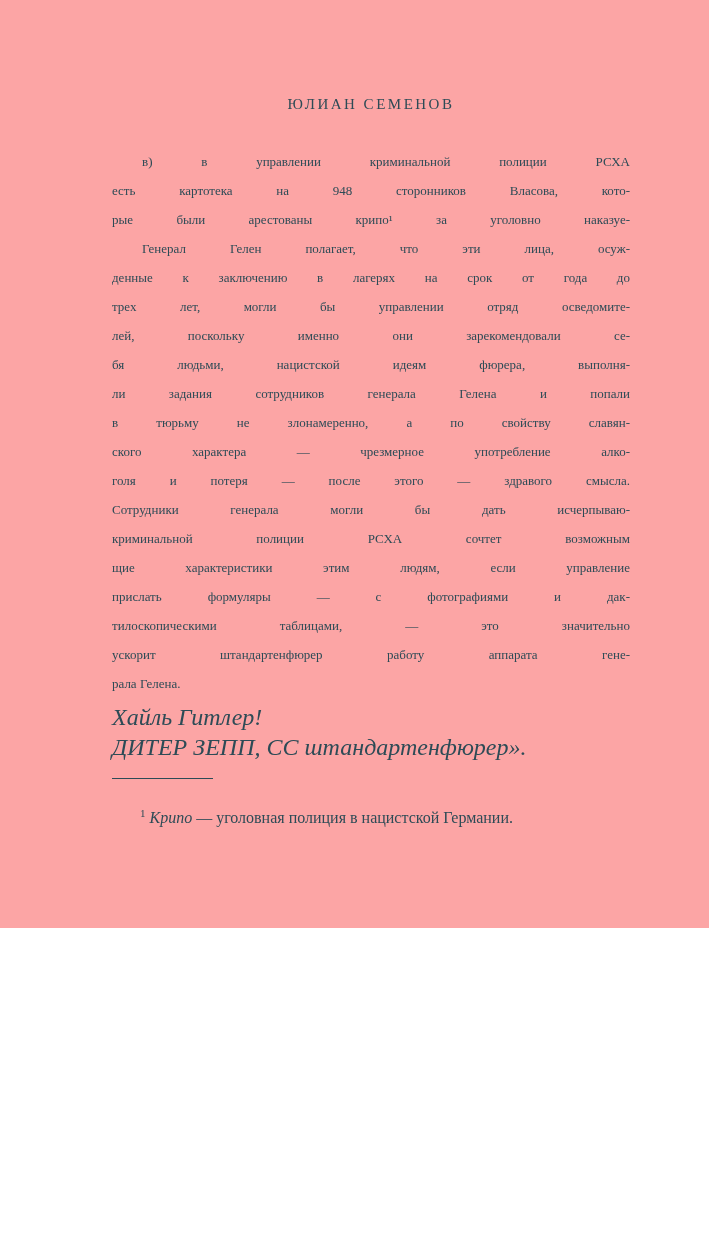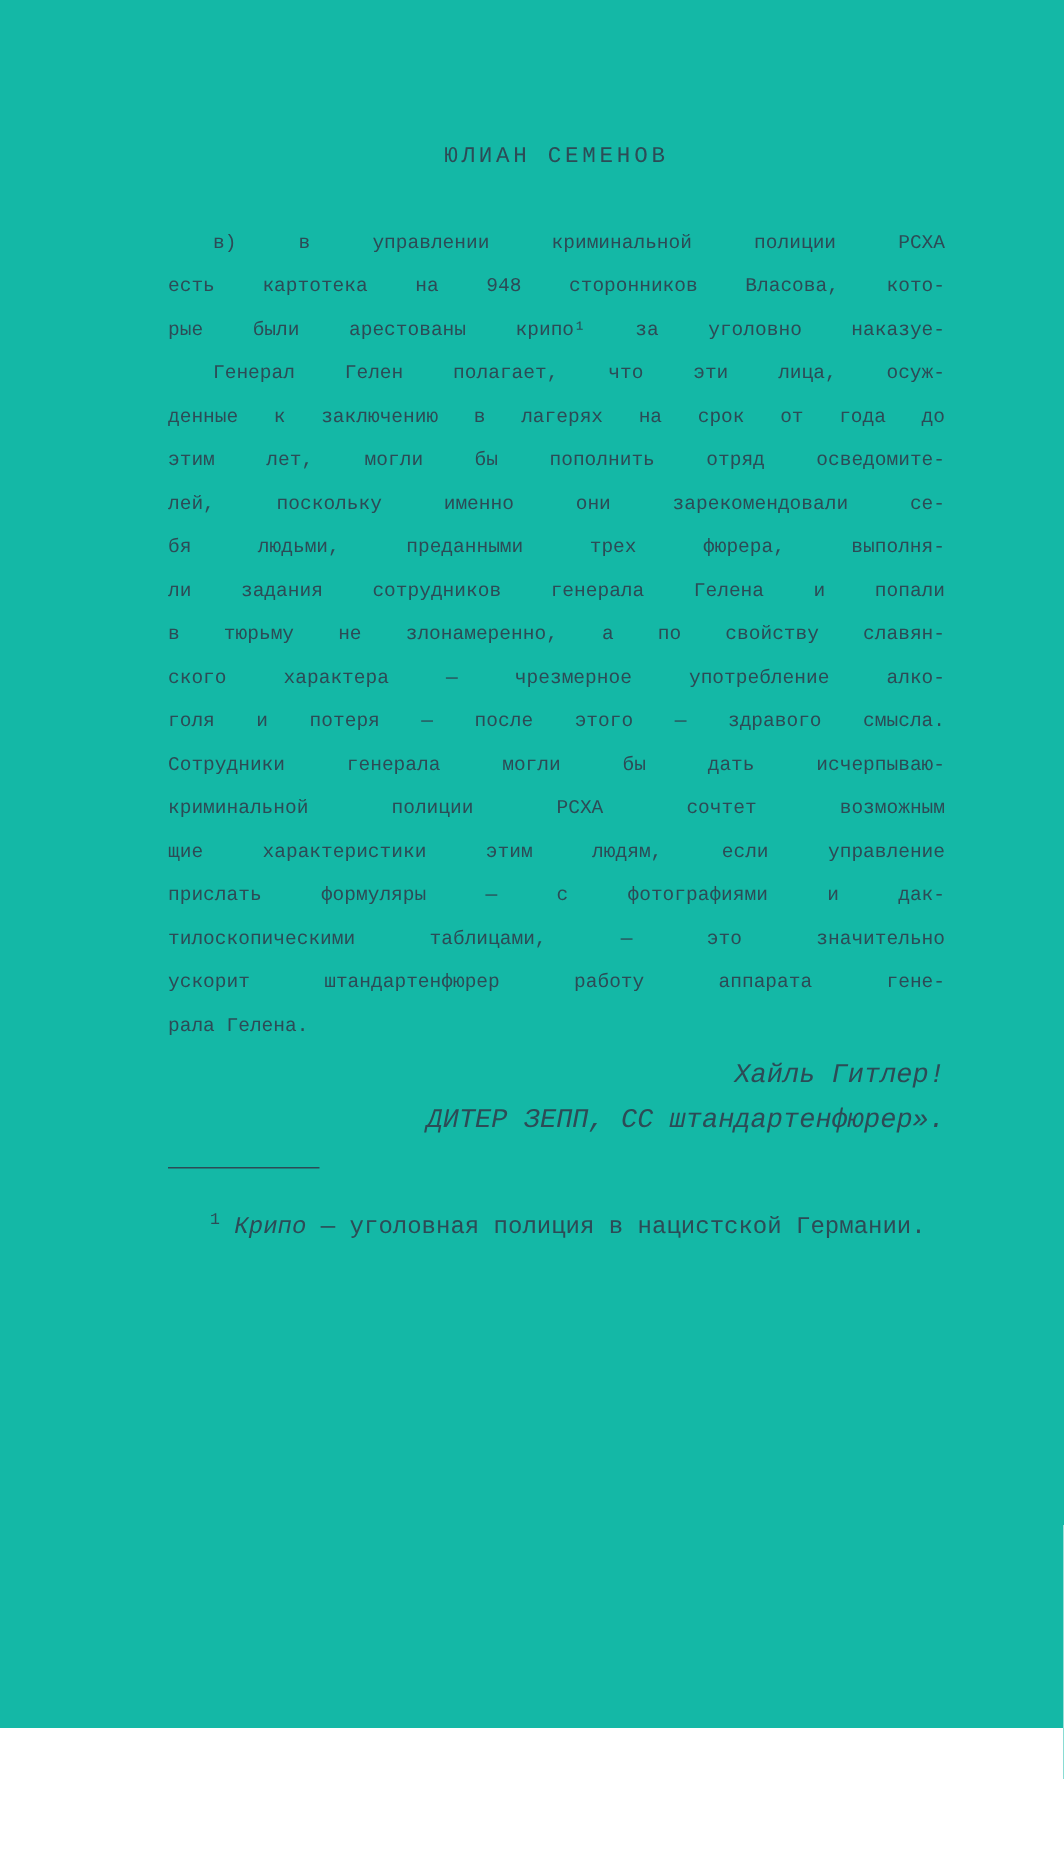--- a/index.html
+++ b/index.html
@@ -3,24 +3,24 @@
 <meta charset="utf-8">
 <style>
   html, body {
     margin: 0;
     padding: 0;
     background: #ffffff;
   }
   .page {
     position: relative;
     width: 709px;
-    height: 1152px;
-    background: #14b8a6;
+    height: 928px;
+    background: #fca5a5;
     overflow: hidden;
-    font-family: Liberation Mono, monospace;
+    font-family: Liberation Serif, serif;
     color: #2d4b56;
   }
   .text-block {
     position: absolute;
     left: 112px;
     top: 96px;
     width: 518px;
   }
   .running-header {
     text-align: center;
@@ -40,23 +40,23 @@
   }
   .line.indent {
     text-indent: 30px;
   }
   .line.end {
     text-align-last: left;
   }
   .signature {
     margin-top: 4px;
     font-style: italic;
-    font-size: 18px;
+    font-size: 24px;
     line-height: 30px;
-    text-align: right;
+    text-align: left;
   }
   .footnote-rule {
     margin-top: 16px;
     width: 101px;
     border: none;
     border-top: 1px solid #2d4b56;
     margin-left: 0;
   }
   .footnote {
     margin-top: 27px;
@@ -86,23 +86,23 @@
 
       <div>
         <div class="line indent">в) в управлении криминальной полиции РСХА</div>
         <div class="line">есть картотека на 948 сторонников Власова, кото-</div>
         <div class="line">рые были арестованы крипо¹ за уголовно наказуе-</div>
       </div>
 
       <div>
         <div class="line indent">Генерал Гелен полагает, что эти лица, осуж-</div>
         <div class="line">денные к заключению в лагерях на срок от года до</div>
-        <div class="line">этим лет, могли бы пополнить отряд осведомите-</div>
+        <div class="line">трех лет, могли бы управлении отряд осведомите-</div>
         <div class="line">лей, поскольку именно они зарекомендовали се-</div>
-        <div class="line">бя людьми, преданными трех фюрера, выполня-</div>
+        <div class="line">бя людьми, нацистской идеям фюрера, выполня-</div>
         <div class="line">ли задания сотрудников генерала Гелена и попали</div>
         <div class="line">в тюрьму не злонамеренно, а по свойству славян-</div>
         <div class="line">ского характера — чрезмерное употребление алко-</div>
         <div class="line">голя и потеря — после этого — здравого смысла.</div>
         <div class="line">Сотрудники генерала могли бы дать исчерпываю-</div>
         <div class="line">криминальной полиции РСХА сочтет возможным</div>
         <div class="line">щие характеристики этим людям, если управление</div>
         <div class="line">прислать формуляры — с фотографиями и дак-</div>
         <div class="line">тилоскопическими таблицами, — это значительно</div>
         <div class="line">ускорит штандартенфюрер работу аппарата гене-</div>

